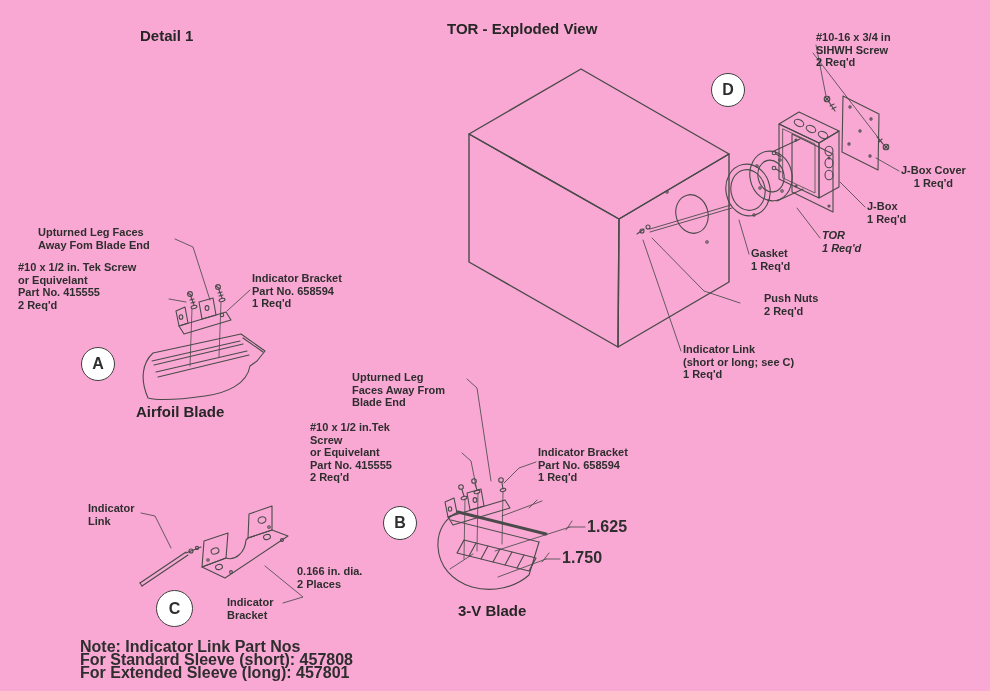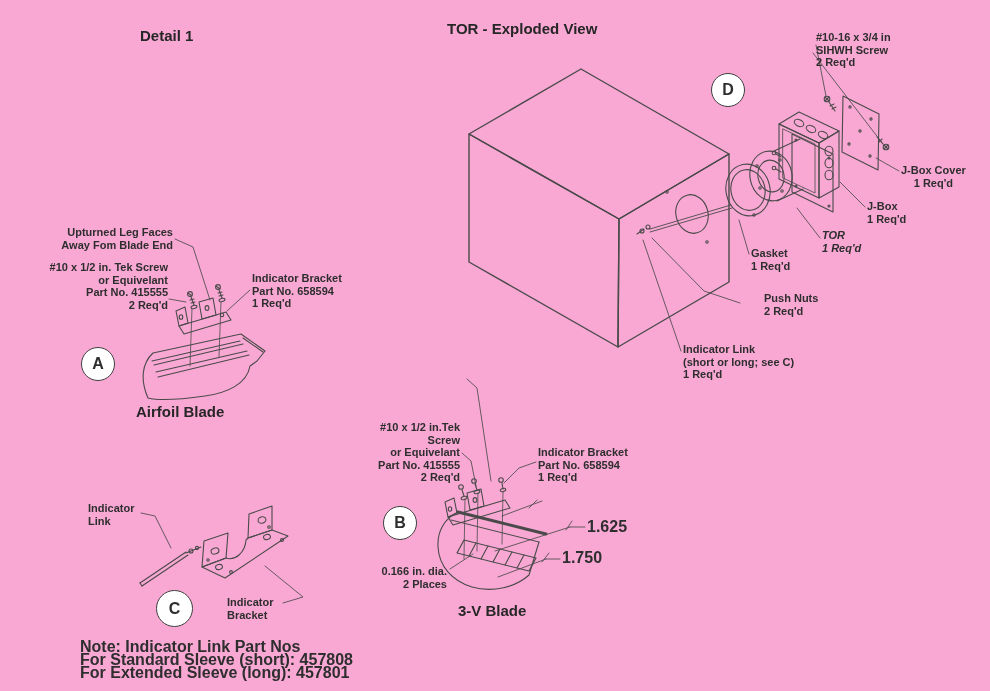--- a/index.html
+++ b/index.html
@@ -1,21 +1,21 @@
 <!DOCTYPE html>
 <html><head>
 <meta charset="utf-8">
 <style>
   html,body{margin:0;padding:0;background:#ffffff;}
   .diagram{position:relative;width:990px;height:691px;background:#f9a8d4;overflow:hidden;
            font-family:"Liberation Sans",sans-serif;}
   .art{position:absolute;left:0;top:0;}
   .label{position:absolute;font-weight:bold;font-size:11px;line-height:12.5px;color:#2e2e2e;
          white-space:pre-line;}
-  .ta-r{text-align:right;}
+  .ta-r{}
   .heading{font-size:15px;line-height:17px;color:#262626;}
   .dim{font-size:16px;}
   .note{font-size:16px;line-height:13px;}
   .circle{position:absolute;border:1.6px solid #3f3f3f;border-radius:50%;background:#fff;
           display:flex;align-items:center;justify-content:center;
           font-weight:bold;font-size:16px;color:#2e2e2e;z-index:5;}
 </style>
 </head>
 <body>
 
@@ -243,20 +243,23 @@
 Part No. 415555
 2 Req'd</div>
   <div class="label" style="left:252px;top:272px;">Indicator Bracket
 Part No. 658594
 1 Req'd</div>
   <div class="circle" style="left:81px;top:347px;width:32px;height:32px;">
     <span>A</span>
   </div>
   <div class="label heading" style="left:136px;top:403px;">Airfoil Blade</div>
 
+  <div class="label ta-r" style="left:352px;top:371px;width:112px;">Upturned Leg
+Faces Away From
+Blade End</div>
   <div class="label ta-r" style="left:310px;top:421px;width:150px;">#10 x 1/2 in.Tek
 Screw
 or Equivelant
 Part No. 415555
 2 Req'd</div>
   <div class="label" style="left:538px;top:446px;">Indicator Bracket
 Part No. 658594
 1 Req'd</div>
   <div class="circle" style="left:383px;top:506px;width:32px;height:32px;">
     <span>B</span>

